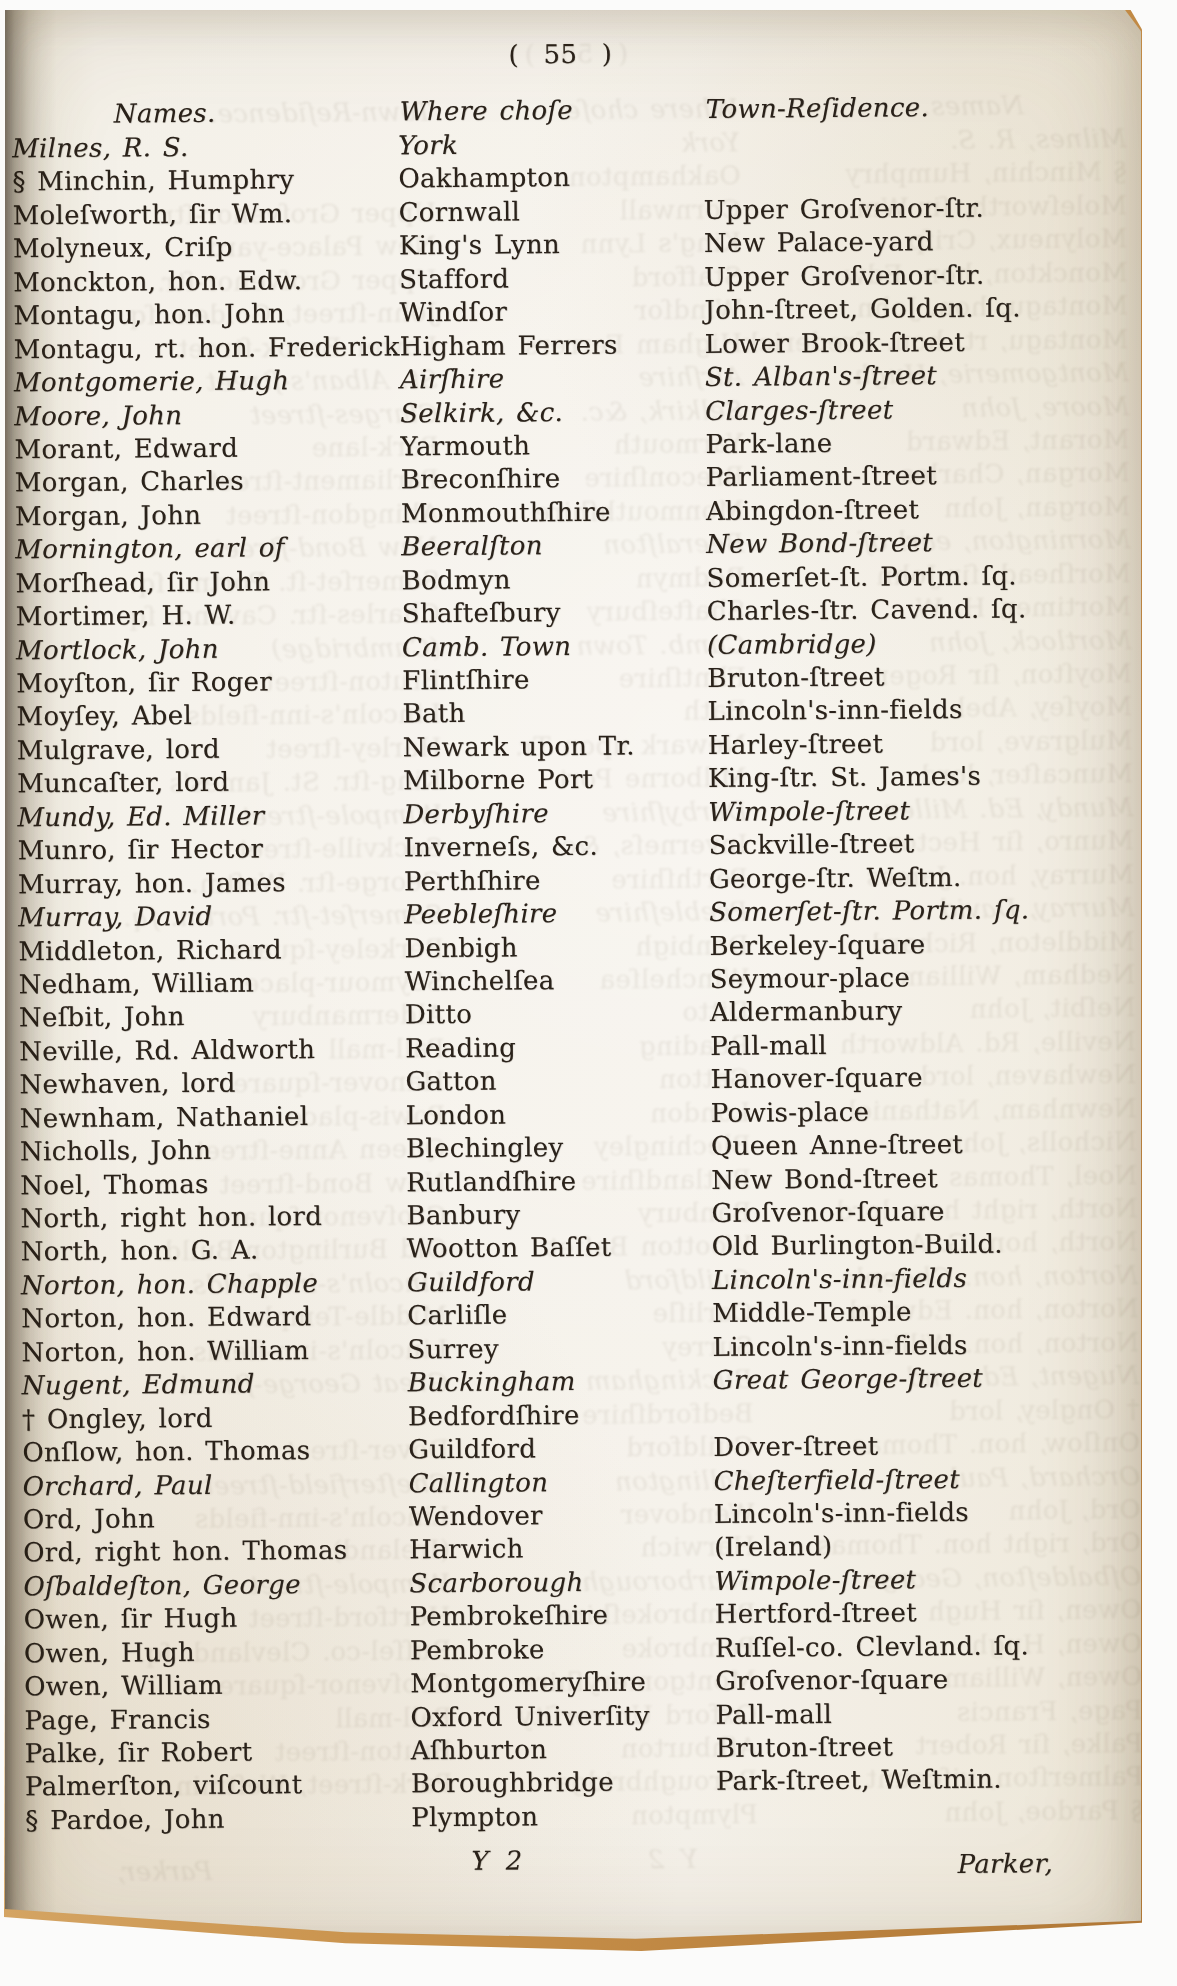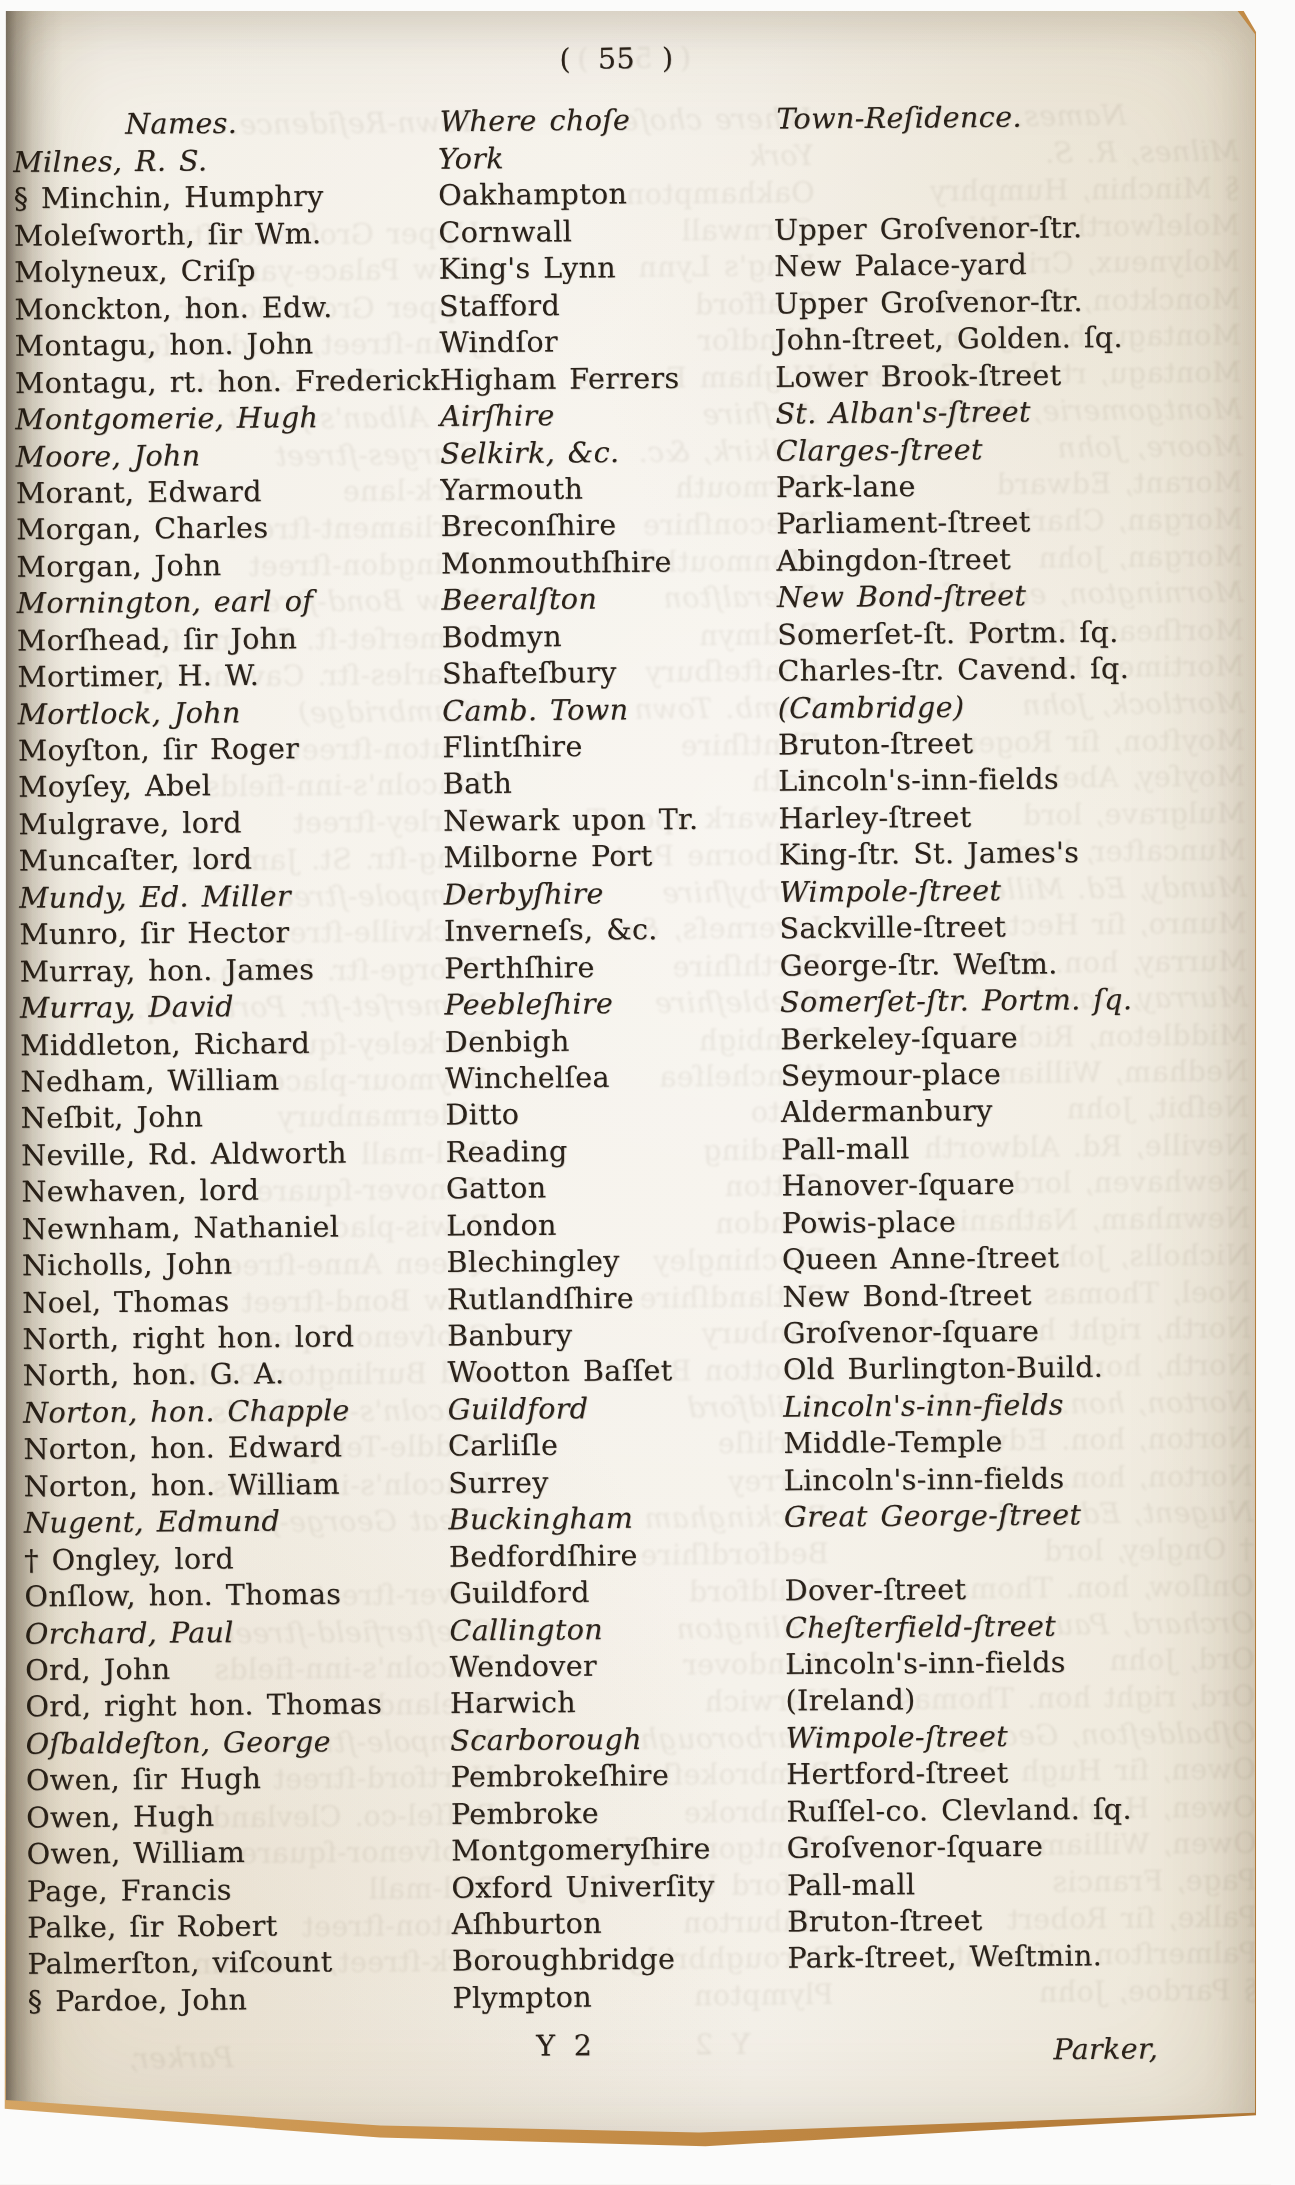--- a/index.html
+++ b/index.html
@@ -48,21 +48,21 @@
   .pagenum{position:absolute;top:28px;left:430px;width:250px;text-align:center;word-spacing:16px;}
   .h{position:absolute;top:84px;font-style:italic;}
   .h-names{left:108px;}
   .h-chose{left:394px;}
   .h-resid{left:700px;}
   .rows{position:absolute;top:118px;left:2px;right:0;}
   .row{display:grid;grid-template-columns:390px 305px 1fr;height:33.45px;}
   .row.it{font-style:italic;}
   .cell{overflow:visible;}
   .cell.name{padding-left:4px;}
-  .sig{position:absolute;left:468px;top:1834px;word-spacing:8px;}
+  .sig{position:absolute;left:452px;top:1834px;word-spacing:8px;font-style:italic;}
   .catch{position:absolute;left:938px;top:1841px;font-style:italic;}
   
   .ghost{
     position:absolute;inset:0;z-index:1;opacity:.09;pointer-events:none;
     transform:scaleX(-1) rotate(.6deg);filter:blur(1.2px);
   }
   .ghost .content{color:#5a4a33;text-shadow:none;}
 </style>
 </head>
 <body>

